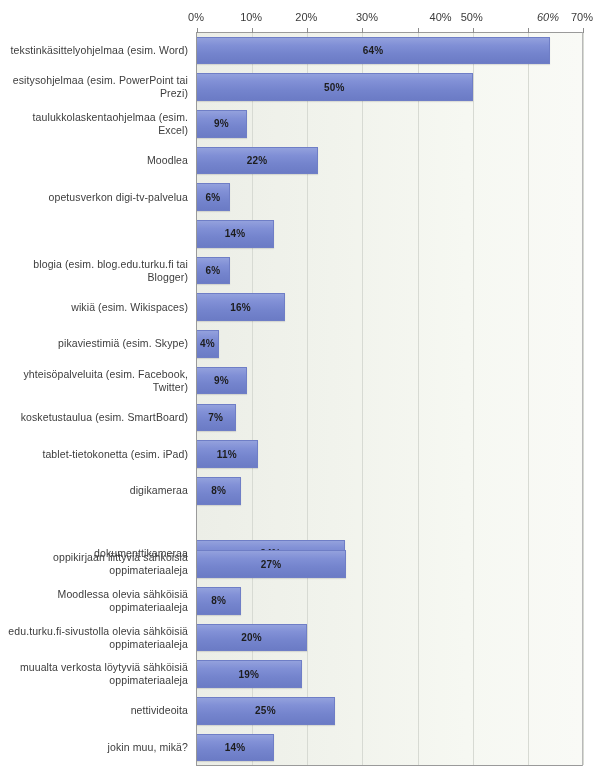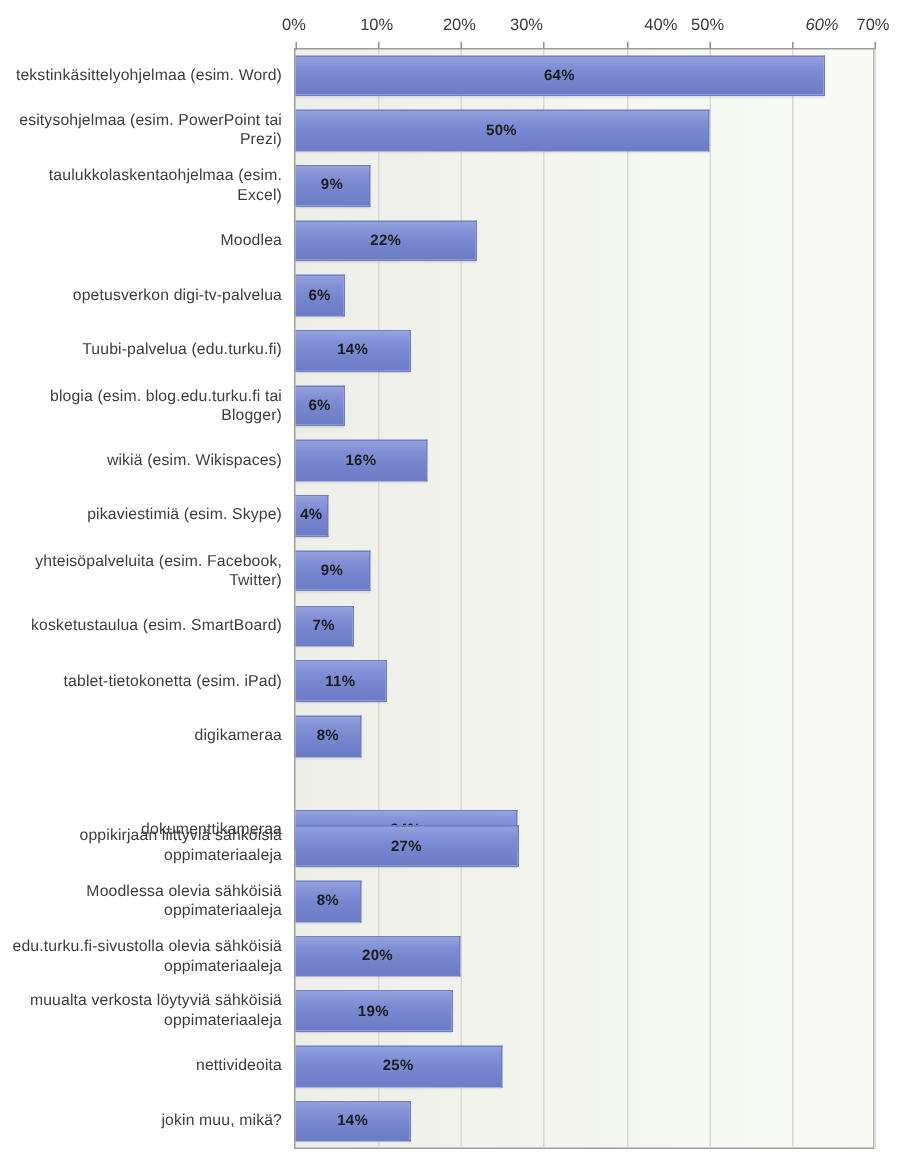--- a/index.html
+++ b/index.html
@@ -124,21 +124,21 @@
 </style>
 </head>
 <body>
 
 <div id="chart-root">
 
   <div id="x-axis-labels">
       <div class="x-tick-label" style="left: 196px;">0%</div>
       <div class="x-tick-label" style="left: 251.143px;">10%</div>
       <div class="x-tick-label" style="left: 306.286px;">20%</div>
-      <div class="x-tick-label" style="left: 351px;">30%</div>
+      <div class="x-tick-label" style="left: 367px;">30%</div>
       <div class="x-tick-label" style="left: 416.571px; margin-left: 24px;">40%</div>
       <div class="x-tick-label" style="left: 471.714px;">50%</div>
       <div class="x-tick-label" style="left: 548px; font-style: italic;">60%</div>
       <div class="x-tick-label" style="left: 582px;">70%</div>
     </div>
 
   <div id="plot-area">
       <div class="axis-tick" style="left: 0px;"></div>
       <div class="axis-tick" style="left: 55.1429px;"></div>
       <div class="gridline" style="left: 55.1429px;"></div>
@@ -191,21 +191,20 @@
       </div>
       <div class="bar-row" style="top: 146.8px; height: 36.7px;">
         <div class="cat-label">opetusverkon digi-tv-palvelua</div>
         <div class="bar-wrap">
           <div class="bar" title="opetusverkon digi-tv-palvelua — 6%" style="width: 33.0857px; height: 27.7px;">
             <span class="bar-value">6%</span>
           </div>
         </div>
       </div>
       <div class="bar-row" style="top: 183.5px; height: 36.7px;">
-        <div class="cat-label">Tuubi-palvelua (edu.turku.fi)</div>
         <div class="bar-wrap">
           <div class="bar" title="Tuubi-palvelua (edu.turku.fi) — 14%" style="width: 77.2px; height: 27.7px;">
             <span class="bar-value">14%</span>
           </div>
         </div>
       </div>
       <div class="bar-row" style="top: 220.2px; height: 36.7px;">
         <div class="cat-label">blogia (esim. blog.edu.turku.fi tai Blogger)</div>
         <div class="bar-wrap">
           <div class="bar" title="blogia (esim. blog.edu.turku.fi tai Blogger) — 6%" style="width: 33.0857px; height: 27.7px;">

